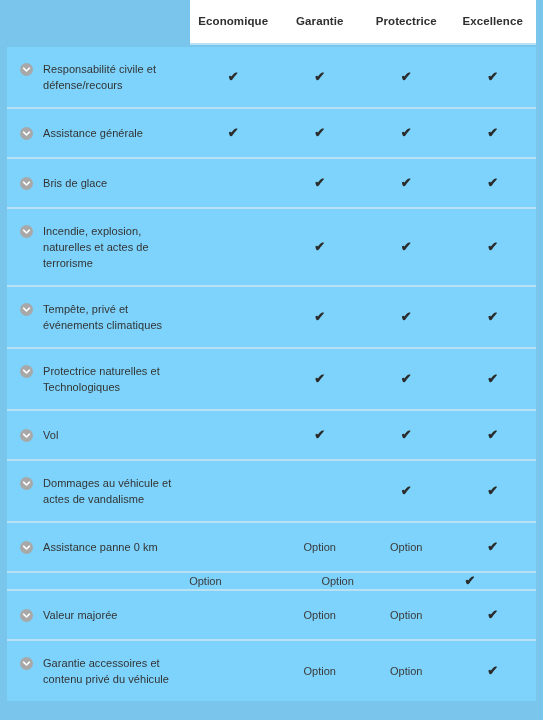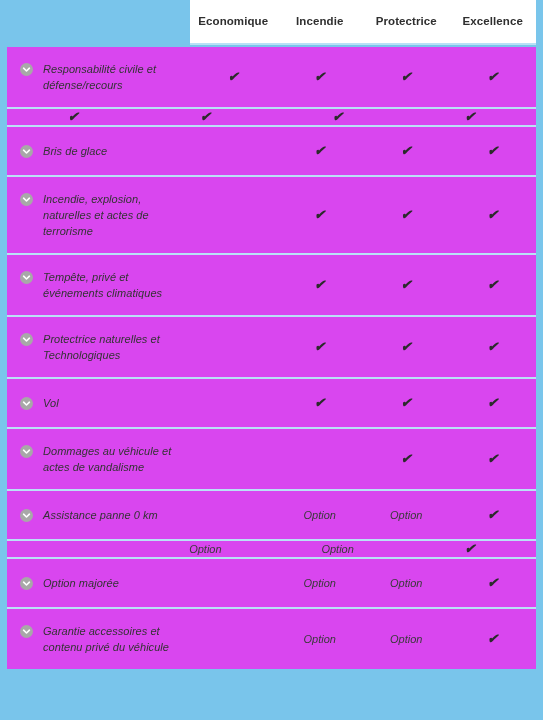--- a/index.html
+++ b/index.html
@@ -52,23 +52,22 @@
     left: 7px;
     width: 529px;
     background: #ffffff;
     box-sizing: border-box;
   }
 
   .row {
     display: flex;
     align-items: stretch;
     border-bottom: 2px solid #b9e1f6;
-    background: #d946ef;
-    box-sizing: border-box;
-    font-style: italic;
+    background: #7dd3fc;
+    box-sizing: border-box;
   }
   .row:last-child {
     border-bottom: none;
   }
 
   .row-label {
     width: 183px;
     flex: 0 0 183px;
     display: flex;
     align-items: center;
@@ -120,21 +119,21 @@
   .row.h1 .row-label { padding-top: 16px; padding-bottom: 16px; }
   .row.h2 .row-label { padding-top: 14px; padding-bottom: 14px; }
 </style>
 </head>
 <body>
 
 <div class="comparison-wrap">
 
   <div class="table-header">
     <div class="header-cell">Economique</div>
-    <div class="header-cell">Incendie</div>
+    <div class="header-cell">Garantie</div>
     <div class="header-cell">Protectrice</div>
     <div class="header-cell">Excellence</div>
   </div>
 
   <div class="table-body">
       <div class="row h2">
         <div class="row-label">
           <span class="row-icon">
             <svg width="13" height="13" viewBox="0 0 13 13">
               <circle cx="6.5" cy="6.5" r="6.5" fill="#a8a8a8"></circle>
@@ -144,20 +143,29 @@
           <span class="row-label-text">Responsabilité civile et défense/recours</span>
         </div>
         <div class="row-cells">
           <div class="cell"><span class="check">✔</span></div>
           <div class="cell"><span class="check">✔</span></div>
           <div class="cell"><span class="check">✔</span></div>
           <div class="cell"><span class="check">✔</span></div>
         </div>
       </div>
       <div class="row h1">
+        <div class="row-label">
+          <span class="row-icon">
+            <svg width="13" height="13" viewBox="0 0 13 13">
+              <circle cx="6.5" cy="6.5" r="6.5" fill="#a8a8a8"></circle>
+              <path d="M3.6 5.2 L6.5 8.0 L9.4 5.2" stroke="#ffffff" stroke-width="1.6" fill="none" stroke-linecap="round" stroke-linejoin="round"></path>
+            </svg>
+          </span>
+          <span class="row-label-text">Assistance générale</span>
+        </div>
         <div class="row-cells">
           <div class="cell"><span class="check">✔</span></div>
           <div class="cell"><span class="check">✔</span></div>
           <div class="cell"><span class="check">✔</span></div>
           <div class="cell"><span class="check">✔</span></div>
         </div>
       </div>
       <div class="row h1">
         <div class="row-label">
           <span class="row-icon">
@@ -286,21 +294,21 @@
         </div>
       </div>
       <div class="row h1">
         <div class="row-label">
           <span class="row-icon">
             <svg width="13" height="13" viewBox="0 0 13 13">
               <circle cx="6.5" cy="6.5" r="6.5" fill="#a8a8a8"></circle>
               <path d="M3.6 5.2 L6.5 8.0 L9.4 5.2" stroke="#ffffff" stroke-width="1.6" fill="none" stroke-linecap="round" stroke-linejoin="round"></path>
             </svg>
           </span>
-          <span class="row-label-text">Option majorée</span>
+          <span class="row-label-text">Valeur majorée</span>
         </div>
         <div class="row-cells">
           <div class="cell empty"></div>
           <div class="cell">Option</div>
           <div class="cell">Option</div>
           <div class="cell"><span class="check">✔</span></div>
         </div>
       </div>
       <div class="row h2">
         <div class="row-label">

